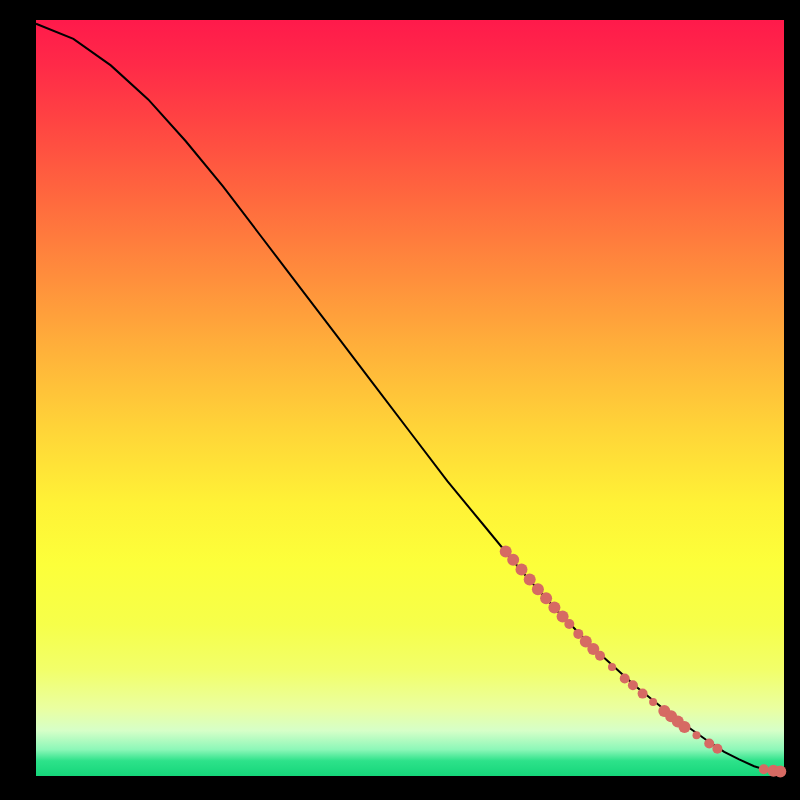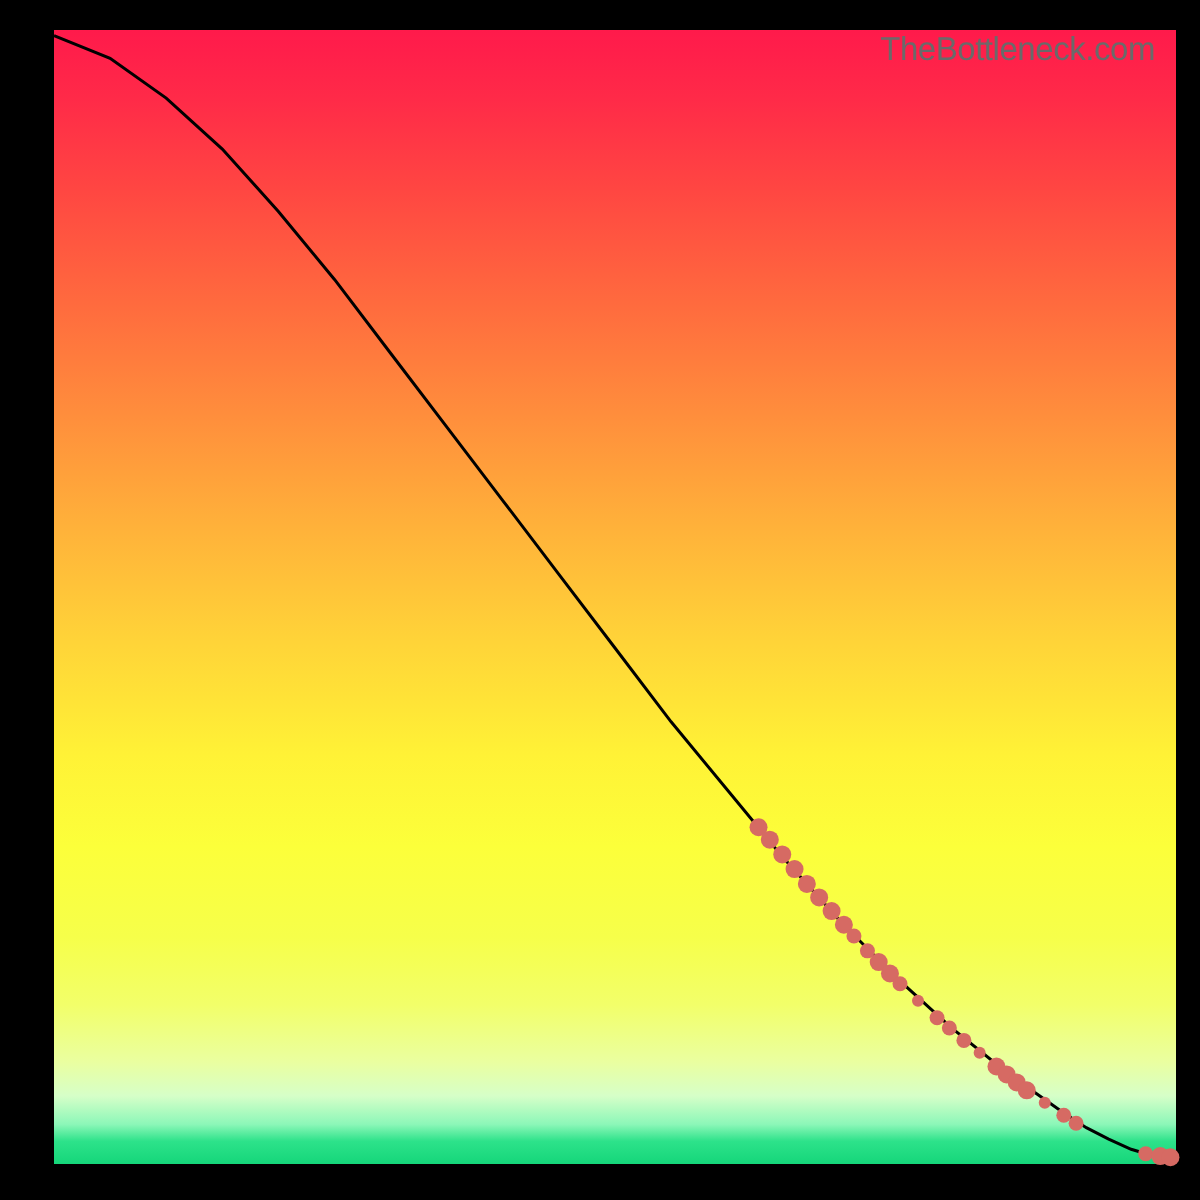--- a/index.html
+++ b/index.html
@@ -69,21 +69,20 @@
   .pt {
     fill: #d66a63;
     stroke: none;
   }
 </style>
 </head>
 <body>
 
 <div class="frame">
   <div class="plot-area">
-    <div class="watermark">TheBottleneck.com</div>
     <svg class="curve" viewBox="0 0 748 756">
       <path id="main-line" class="line" d="M0.0 3.8 L37.4 18.9 L74.8 45.4 L112.2 79.4 L149.6 121.0 L187.0 166.3 L224.4 215.5 L261.8 264.6 L299.2 313.7 L336.6 362.9 L374.0 412.0 L411.4 461.2 L448.8 506.5 L486.2 551.9 L523.6 593.5 L561.0 631.3 L598.4 665.3 L635.8 695.5 L673.2 722.0 L688.2 731.8 L703.1 739.4 L718.1 746.2 L733.0 750.7 L748.0 751.5"></path>
       <g id="pts">
           <circle cx="469.7" cy="531.5" r="6" class="pt" fill="#d66a63"></circle>
           <circle cx="477.2" cy="539.8" r="6" class="pt" fill="#d66a63"></circle>
           <circle cx="485.5" cy="549.6" r="6" class="pt" fill="#d66a63"></circle>
           <circle cx="493.7" cy="559.4" r="6" class="pt" fill="#d66a63"></circle>
           <circle cx="501.9" cy="569.3" r="6" class="pt" fill="#d66a63"></circle>
           <circle cx="510.1" cy="578.3" r="6" class="pt" fill="#d66a63"></circle>
           <circle cx="518.4" cy="587.4" r="6" class="pt" fill="#d66a63"></circle>

